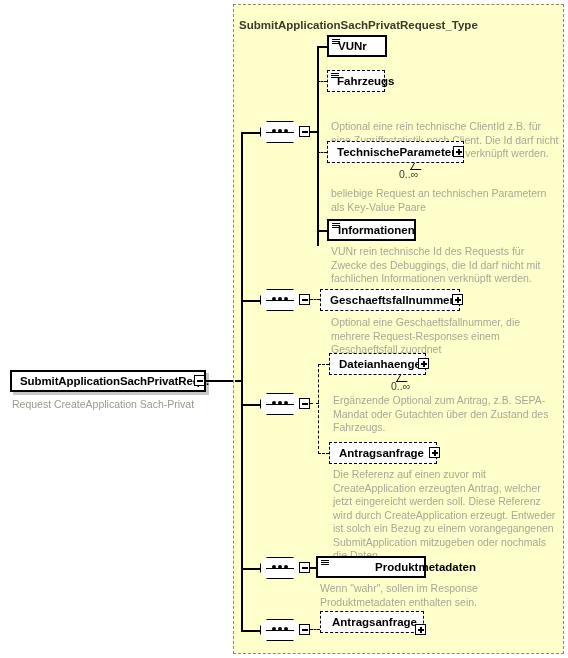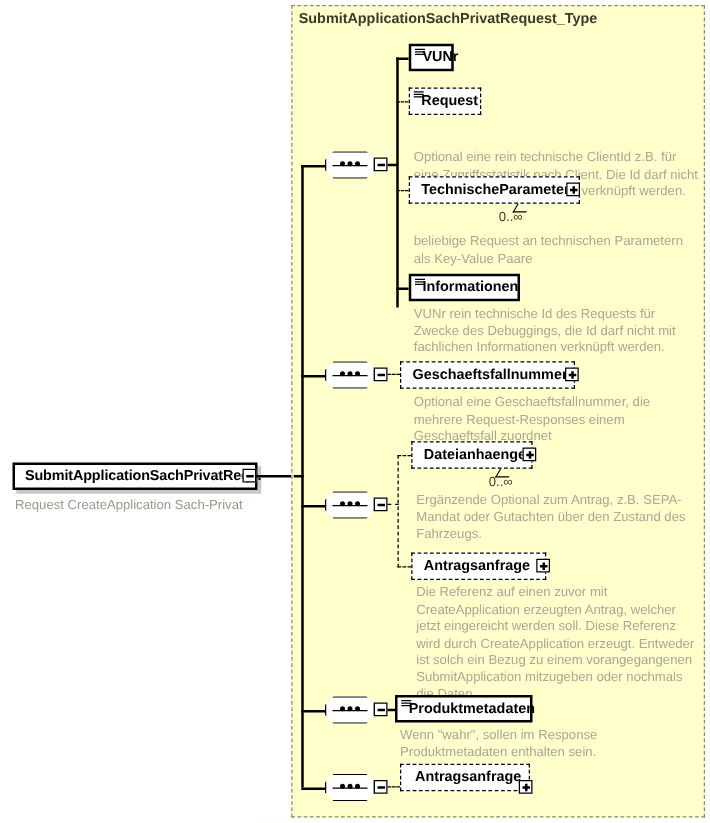--- a/index.html
+++ b/index.html
@@ -37,21 +37,21 @@
     content:"";position:absolute;left:4px;top:1.5px;width:1.5px;height:6px;background:#000;
   }
 
   
   .container{
     position:absolute;left:233px;top:4px;width:331px;height:650px;
     background:#ffffcc;
     border:1.5px dashed #8a8a6e;box-sizing:border-box;
   }
   .container-title{
-    position:absolute;left:239px;top:9px;
+    position:absolute;left:239px;top:19px;
     font-size:11.5px;font-weight:bold;color:#3a3a28;white-space:nowrap;
   }
 
   
   .seq{position:absolute;width:44px;height:24px;}
   .seq .oct{
     position:absolute;left:0;top:0;width:40px;height:22px;
     background:#ffffff;border:1.5px solid #000;box-sizing:border-box;
     clip-path:polygon(7px 0,33px 0,40px 7px,40px 15px,33px 22px,7px 22px,0 15px,0 7px);
   }
@@ -145,38 +145,38 @@
 </div>
 <div class="tog" style="left:299px;top:126px;"></div>
 <div class="ln h" style="left:310px;top:131px;width:8px;"></div>
 <div class="ln v" style="left:317px;top:46px;height:200px;"></div>
 
 <div class="ln h" style="left:317px;top:46px;width:10px;"></div>
 <div class="dln h" style="left:317px;top:81px;width:10px;"></div>
 <div class="dln h" style="left:317px;top:152px;width:10px;"></div>
 <div class="ln h" style="left:317px;top:230px;width:10px;"></div>
 
-<div class="el req" style="left:327px;top:35px;width:36px;">
+<div class="el req" style="left:327px;top:35px;width:60px;">
   <div class="shadow"></div>
   <div class="eqmark">
       <i></i>
       <i></i>
       <i></i>
     </div>
   <span class="lbl">VUNr</span>
 </div>
 
 <div class="el opt" style="left:327px;top:70px;width:58px;">
   <div class="shadow"></div>
   <div class="eqmark">
       <i></i>
       <i></i>
       <i></i>
     </div>
-  <span class="lbl">Request</span>
+  <span class="lbl">Fahrzeugs</span>
 </div>
 <div class="ann" style="left:331px;top:96px;width:228px;margin-top:24px;">Optional eine rein technische ClientId z.B. für eine Zugriffsstatistik nach Client. Die Id darf nicht mit fachlichen Informationen verknüpft werden.</div>
 
 <div class="el opt" style="left:327px;top:141px;width:137px;">
   <div class="shadow"></div>
   <span class="lbl">TechnischeParameter</span>
 </div>
 <div class="tog plus" style="left:453px;top:146px;"></div>
 <div class="rep" style="left:412px;top:163px;"></div>
 <div class="occ" style="left:399px;top:168px;">0..∞</div>
@@ -245,21 +245,21 @@
   <div class="octshadow"></div>
   <div class="oct"></div>
   <div class="bar"></div>
   <div class="dot d1"></div>
     <div class="dot d2"></div>
     <div class="dot d3"></div>
 </div>
 <div class="tog" style="left:299px;top:562px;"></div>
 <div class="ln h" style="left:310px;top:567px;width:8px;"></div>
 
-<div class="el req" style="left:316px;top:556px;width:110px;">
+<div class="el req" style="left:316px;top:556px;width:110px;padding-left:48px;">
   <div class="shadow"></div>
   <div class="eqmark">
       <i></i>
       <i></i>
       <i></i>
     </div>
   <span class="lbl">Produktmetadaten</span>
 </div>
 <div class="ann" style="left:320px;top:582px;width:228px;">Wenn "wahr", sollen im Response Produktmetadaten enthalten sein.</div>
 

